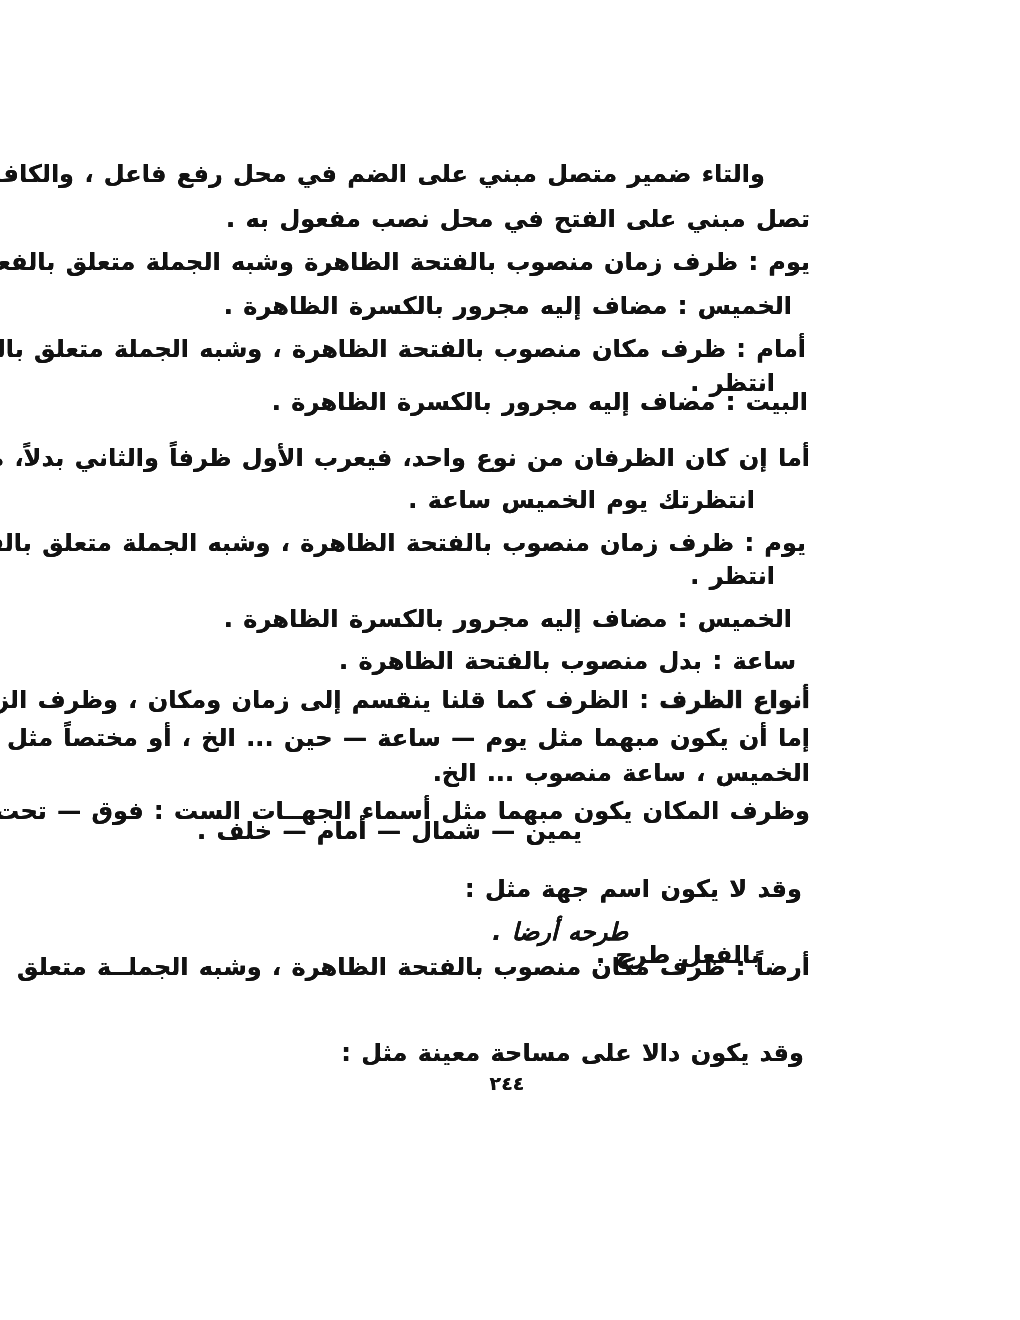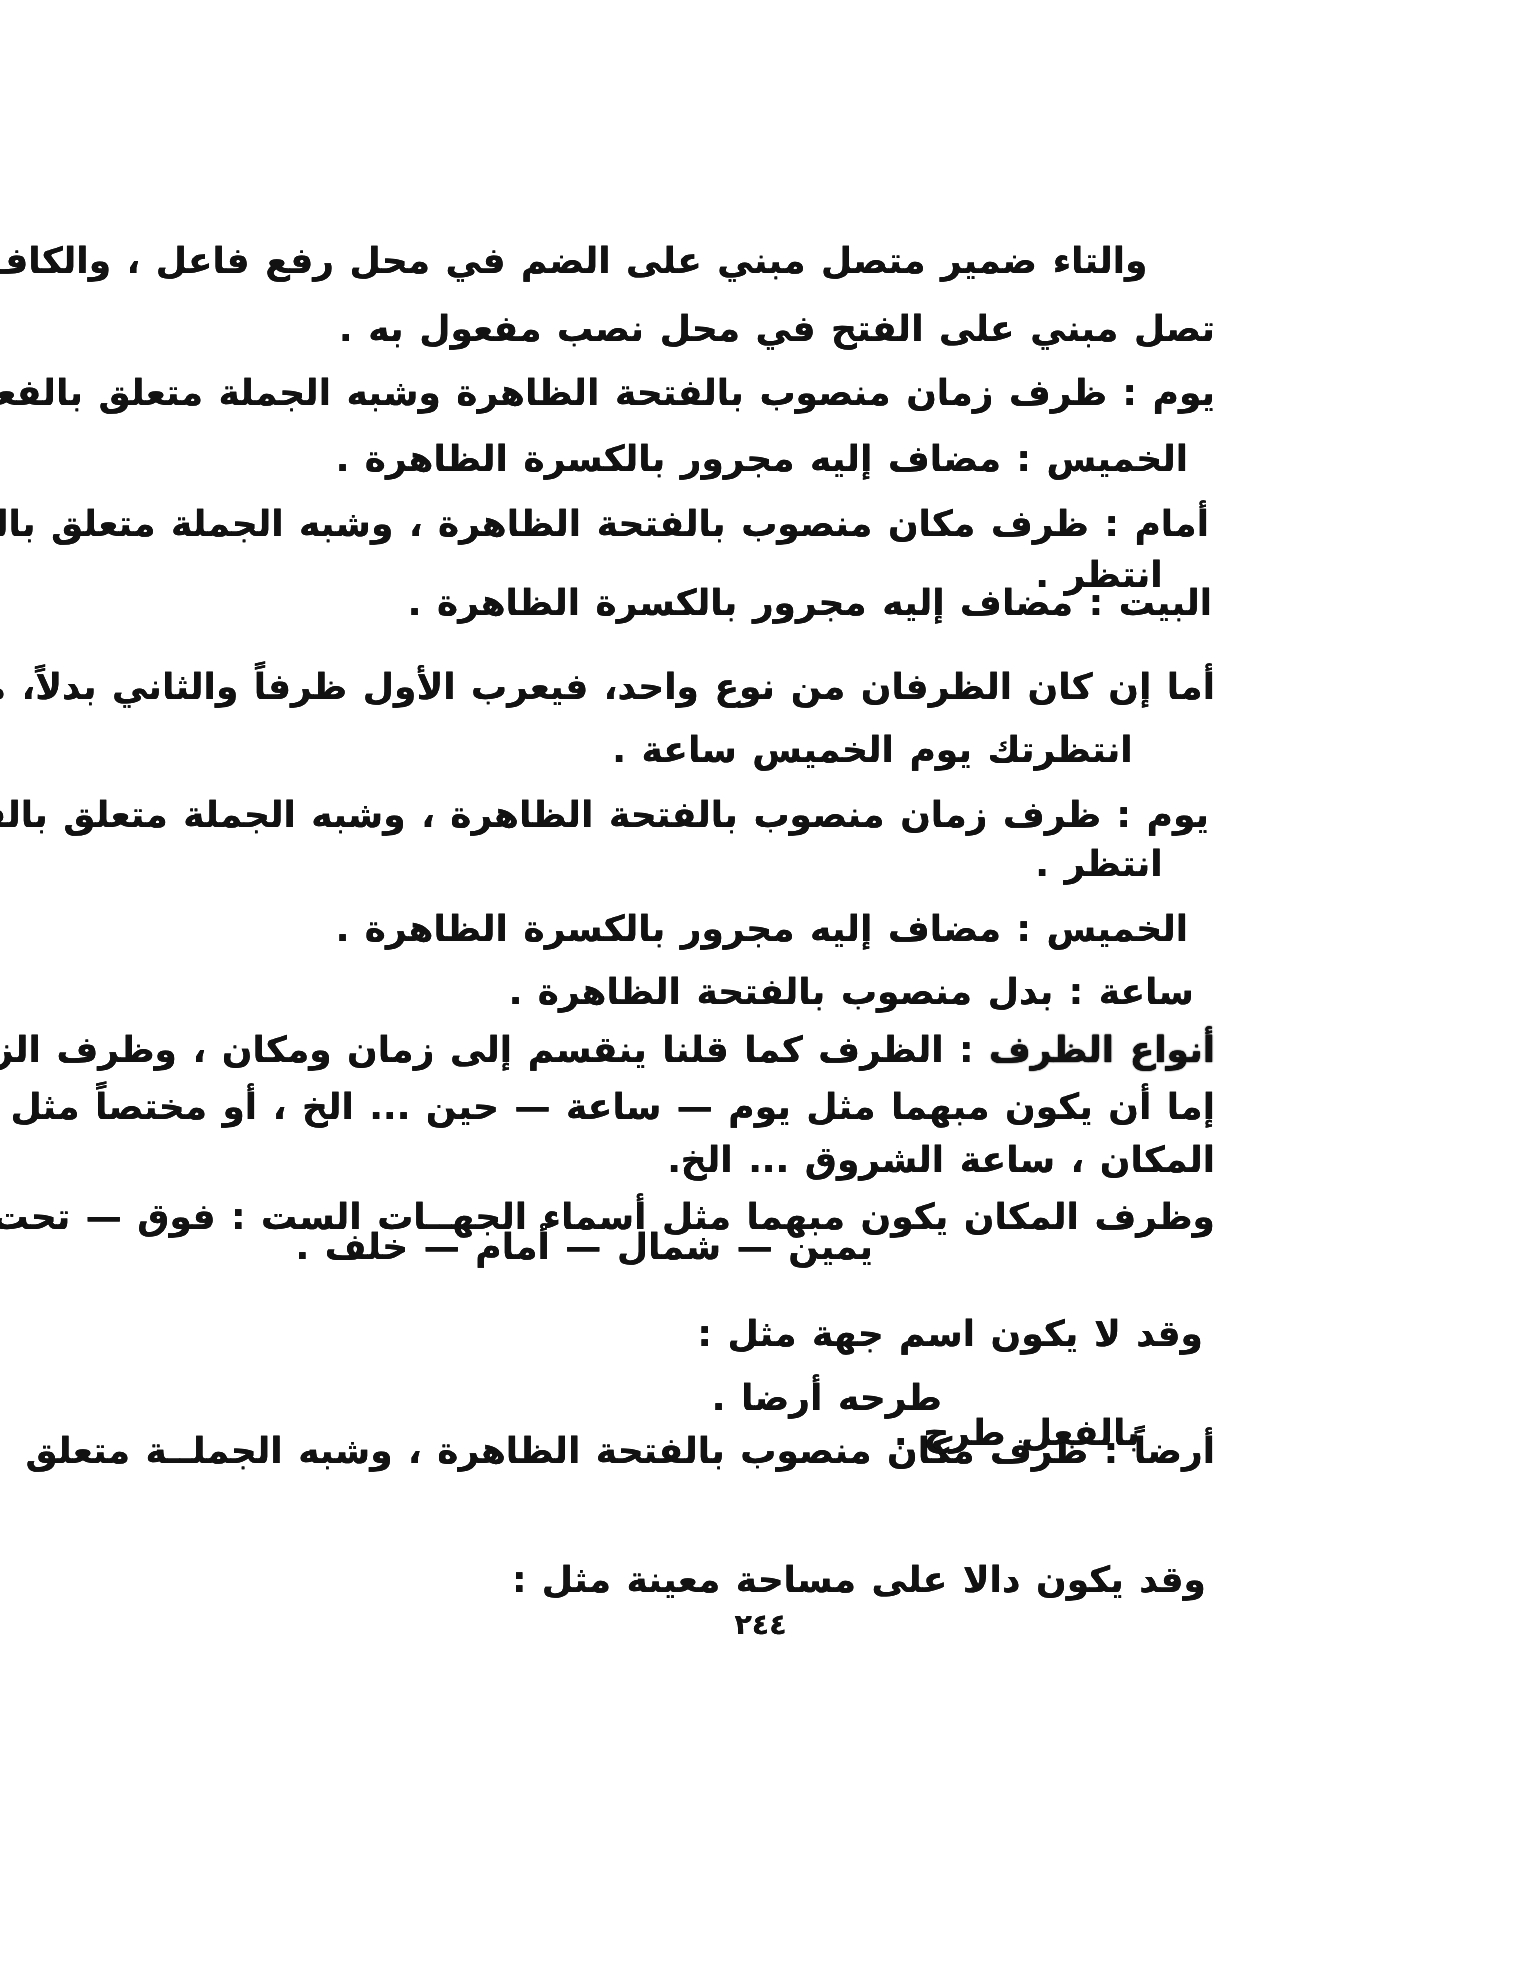--- a/index.html
+++ b/index.html
@@ -66,24 +66,24 @@
     <div class="ln" style="top:529px; padding-right:4px;">يوم : ظرف زمان منصوب بالفتحة الظاهرة ، وشبه الجملة متعلق بالفعل</div>
     <div class="ln" style="top:562px; padding-right:35px;">انتظر .</div>
     <div class="ln" style="top:605px; padding-right:18px;">الخميس : مضاف إليه مجرور بالكسرة الظاهرة .</div>
     <div class="ln" style="top:647px; padding-right:14px;">ساعة : بدل منصوب بالفتحة الظاهرة .</div>
 
     <div class="ln" style="top:686px;">
       <span class="lead-bold">أنواع الظرف</span><span> : الظرف كما قلنا ينقسم إلى زمان ومكان ، وظرف الزمان</span>
     </div>
 
     <div class="ln" style="top:724px;">إما أن يكون مبهما مثل يوم — ساعة — حين ... الخ ، أو مختصاً مثل يوم</div>
-    <div class="ln" style="top:759px;">المكان ، ساعة الشروق ... الخ.</div>
+    <div class="ln" style="top:759px;">الخميس ، ساعة منصوب ... الخ.</div>
     <div class="ln" style="top:797px;">وظرف المكان يكون مبهما مثل أسماء الجهــات الست : فوق — تحت</div>
     <div class="ln" style="top:817px; padding-right:228px;text-align:center;">يمين — شمال — أمام — خلف .</div>
     <div class="ln" style="top:875px; padding-right:8px;">وقد لا يكون اسم جهة مثل :</div>
-    <div class="ln" style="top:918px; padding-right:182px;">طرحه أرضا .</div>
+    <div class="ln" style="top:918px; padding-right:182px;font-style:italic;">طرحه أرضا .</div>
     <div class="ln" style="top:953px;">أرضاً : ظرف مكان منصوب بالفتحة الظاهرة ، وشبه الجملــة متعلق</div>
     <div class="ln" style="top:941px; padding-right:50px;">بالفعل طرح .</div>
     <div class="ln" style="top:991px; padding-right:6px;margin-top:48px;">وقد يكون دالا على مساحة معينة مثل :</div>
   </div>
 
   <div class="page-number">٢٤٤</div>
 </div>
 
 </body></html>

